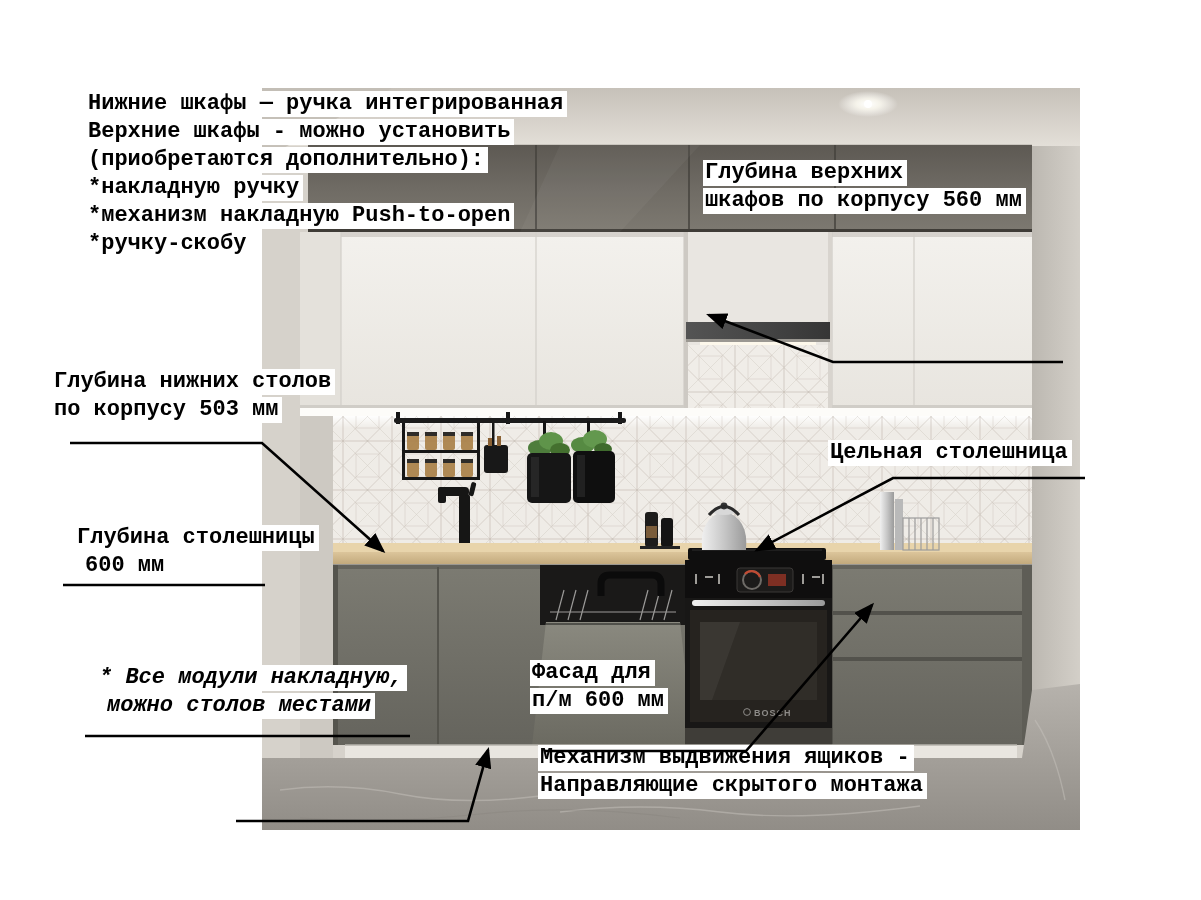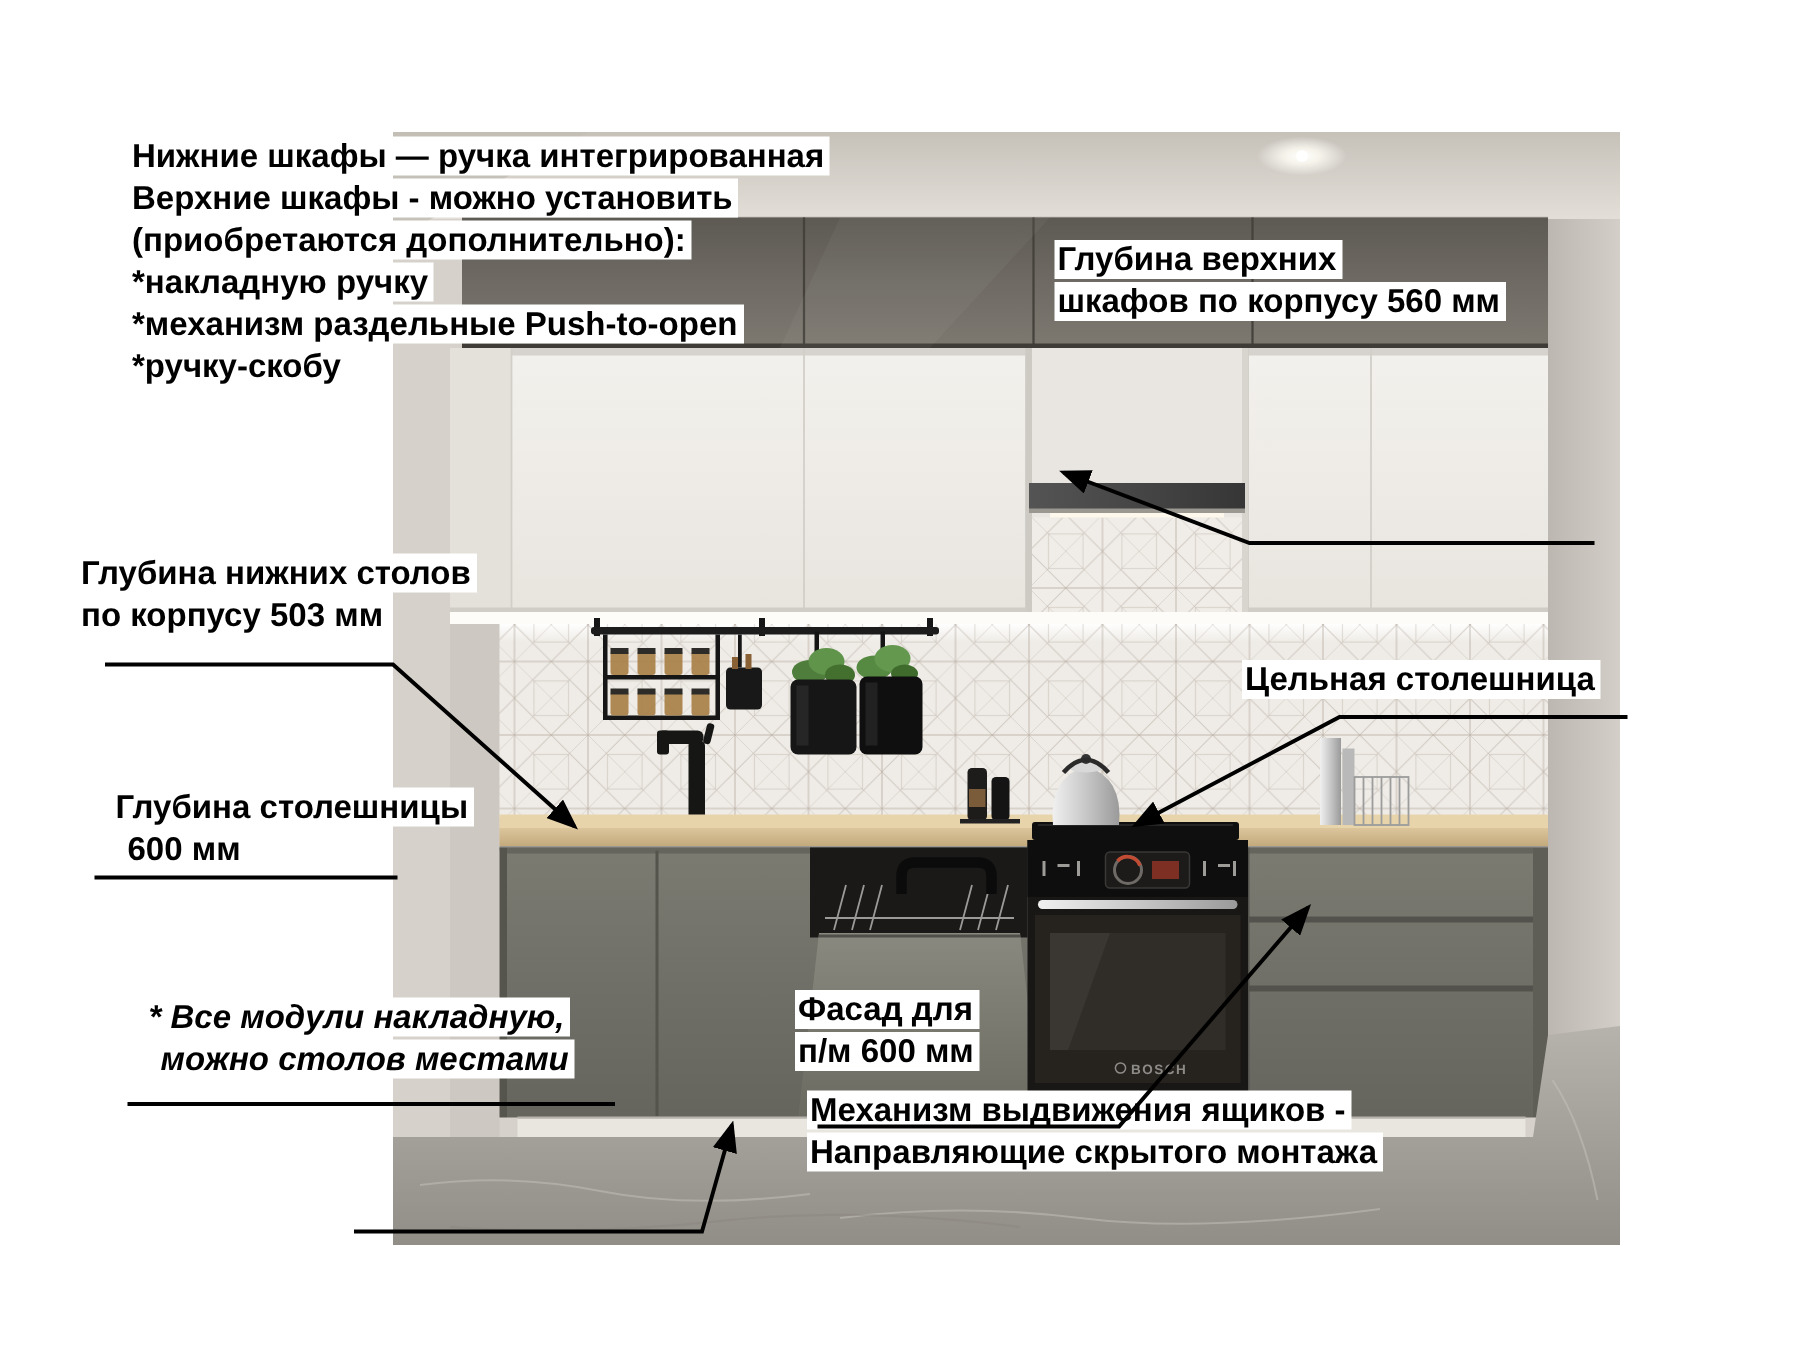--- a/index.html
+++ b/index.html
@@ -1,21 +1,21 @@
 <!DOCTYPE html>
 <html><head>
 <meta charset="utf-8">
 <style>
   html,body{margin:0;padding:0;background:#fff;}
   #page{position:relative;width:1201px;height:900px;background:#fff;overflow:hidden;
         font-family:"Liberation Sans",sans-serif;}
   #scene{position:absolute;left:262px;top:88px;z-index:1;}
   #arrows{position:absolute;left:0;top:0;width:1201px;height:900px;z-index:4;pointer-events:none;}
   .ann{position:absolute;z-index:3;font-weight:bold;font-size:22px;line-height:28px;
-       color:#000;white-space:nowrap;}
+       color:#000;white-space:nowrap;font-family:Liberation Mono, monospace;}
   .ann .ln span{background:#fff;padding:0 4px 1px 2px;}
   .ann.italic{font-style:italic;}
   .ind span{margin-left:8px;}
 </style>
 </head>
 <body>
 
 <div id="page">
 
   <svg id="scene" width="818" height="742" viewBox="262 88 818 742">
@@ -305,21 +305,21 @@
       <polyline points="545,751 746,751 872,605" marker-end="url(#ah)"></polyline>
       <polyline points="236,821 468,821 488,750" marker-end="url(#ah)"></polyline>
     </g>
   </svg>
 
   <div class="ann" style="left:86px;top:90px">
     <div class="ln"><span>Нижние шкафы — ручка интегрированная</span></div>
     <div class="ln"><span>Верхние шкафы - можно установить</span></div>
     <div class="ln"><span>(приобретаются дополнительно):</span></div>
     <div class="ln"><span>*накладную ручку</span></div>
-    <div class="ln"><span>*механизм раздельные Push-to-open</span></div>
+    <div class="ln"><span>*механизм накладную Push-to-open</span></div>
     <div class="ln"><span>*ручку-скобу</span></div>
   </div>
 
   <div class="ann" style="left:703px;top:159px">
     <div class="ln"><span>Глубина верхних</span></div>
     <div class="ln"><span>шкафов по корпусу 560 мм</span></div>
   </div>
 
 
   <div class="ann" style="left:52px;top:368px">
@@ -340,18 +340,18 @@
     <div class="ln"><span>* Все модули накладную,</span></div>
     <div class="ln ind"><span>можно столов местами</span></div>
   </div>
 
   <div class="ann" style="left:530px;top:659px">
     <div class="ln"><span>Фасад для</span></div>
     <div class="ln"><span>п/м 600 мм</span></div>
   </div>
 
 
-  <div class="ann" style="left:538px;top:726px">
+  <div class="ann" style="left:538px;top:744px">
     <div class="ln"><span>Механизм выдвижения ящиков -</span></div>
     <div class="ln"><span>Направляющие скрытого монтажа</span></div>
   </div>
 
 </div>
 
 </body></html>

